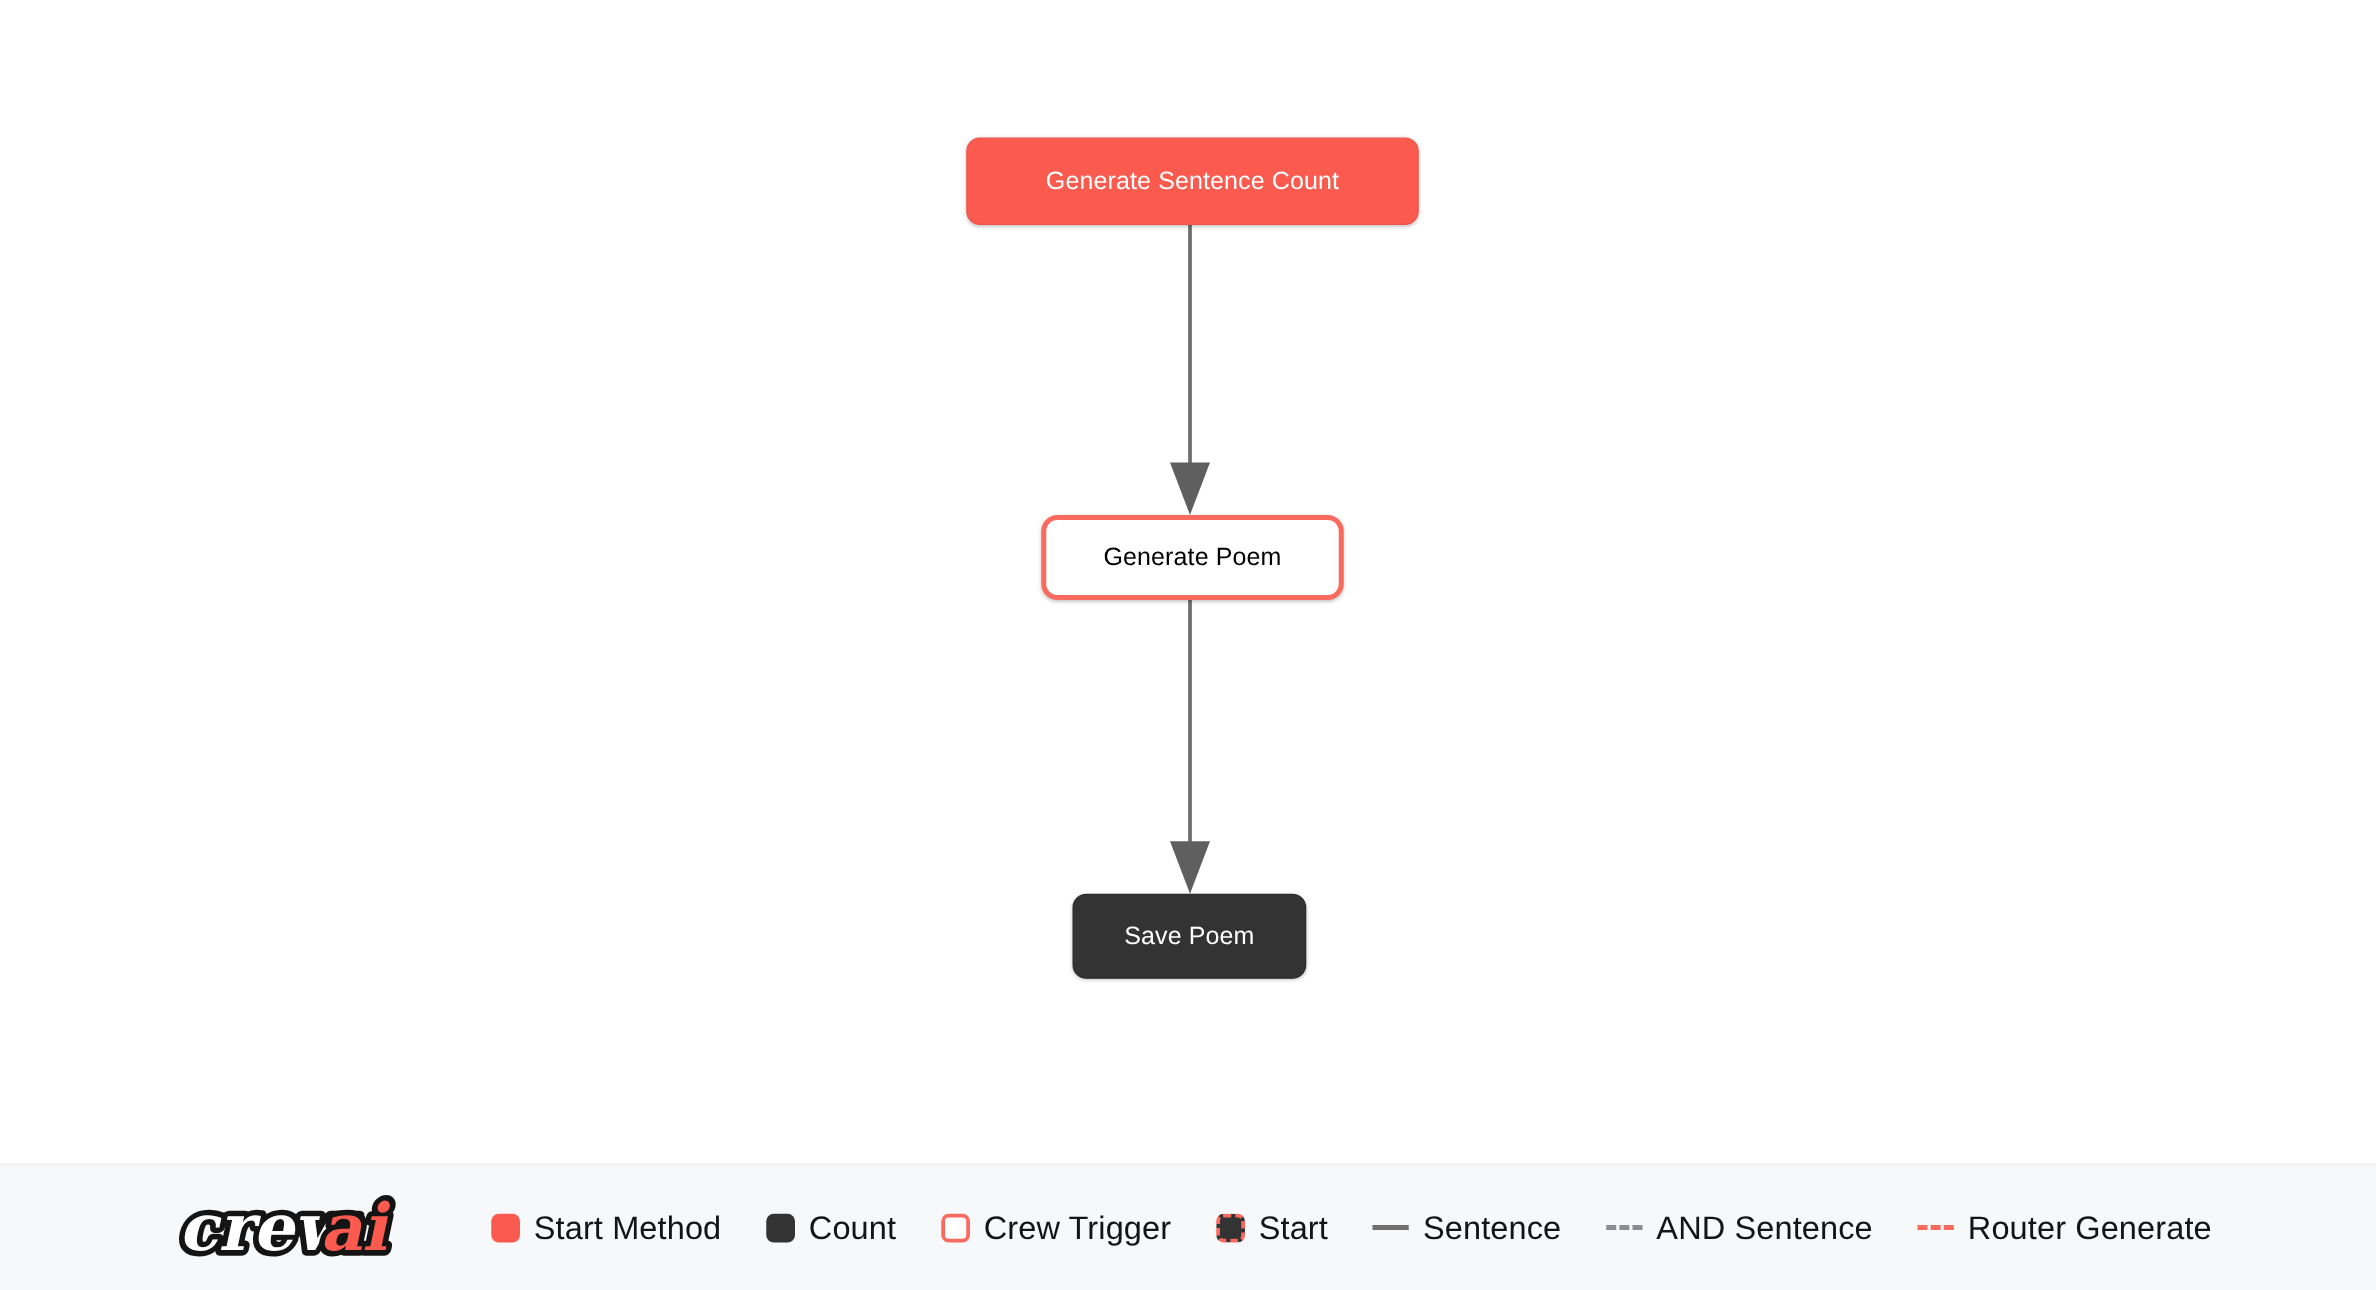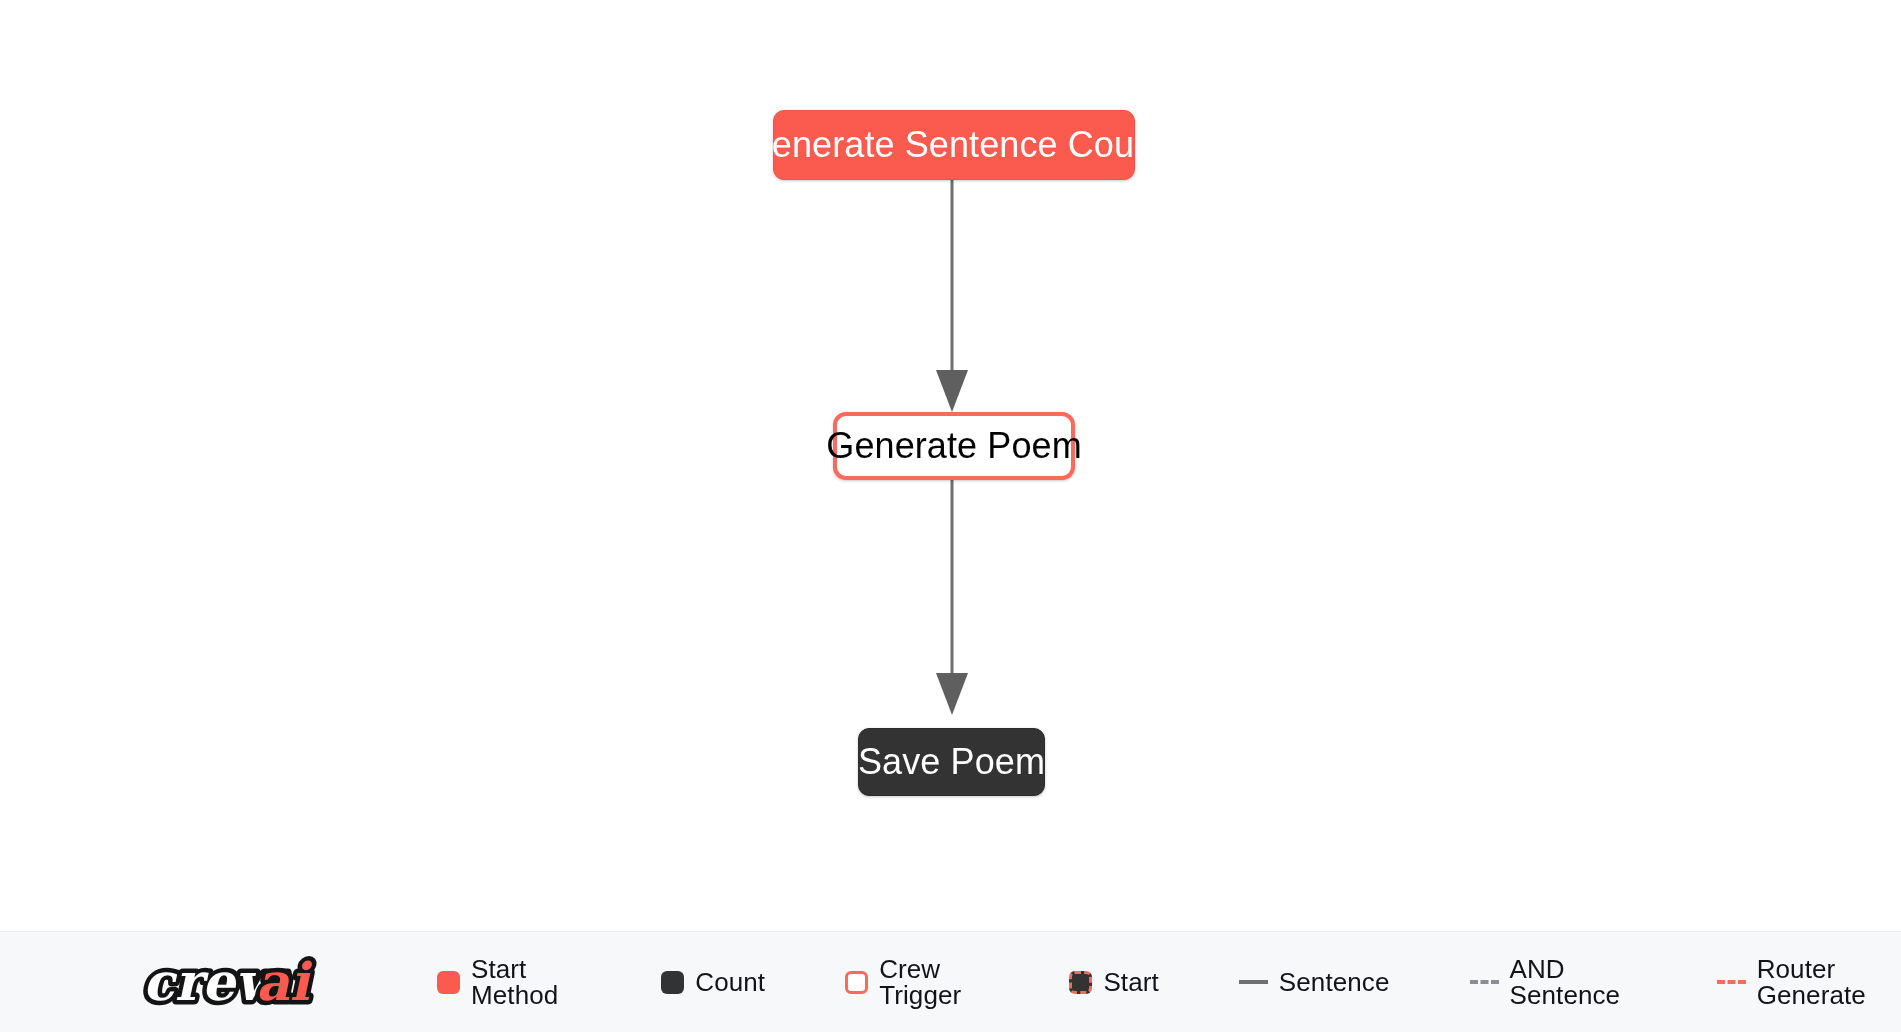--- a/index.html
+++ b/index.html
@@ -33,21 +33,21 @@
   }
 
   .node {
     position: absolute;
     box-sizing: border-box;
     display: flex;
     align-items: center;
     justify-content: center;
     border-radius: 11px;
     white-space: nowrap;
-    font-size: 36px;
+    font-size: 20px;
     letter-spacing: 0.1px;
     box-shadow: 0 1px 3px rgba(0,0,0,0.22);
   }
 
   
   .node--start {
     background: #fb5a4f;
     color: #ffffff;
     border: 1px solid #f2544a;
   }
@@ -94,21 +94,20 @@
   .legend-items {
     display: flex;
     align-items: center;
     gap: 36px;
   }
 
   .legend-item {
     display: flex;
     align-items: center;
     gap: 11px;
-    margin-left: 44px;
   }
 
   .legend-label {
     font-size: 26px;
     color: #131318;
     letter-spacing: 0.1px;
     line-height: 1;
   }
 
   .swatch {
@@ -153,21 +152,21 @@
   </svg>
 
   <div class="node node--start" style="left:773px; top:110px; width:362px; height:70px;">
     <span>Generate Sentence Count</span>
   </div>
 
   <div class="node node--crew" style="left:833px; top:412px; width:242px; height:68px;">
     <span>Generate Poem</span>
   </div>
 
-  <div class="node node--method" style="left:858px; top:715px; width:187px; height:68px;margin-top:13px;">
+  <div class="node node--method" style="left:858px; top:715px; width:187px; height:68px;">
     <span>Save Poem</span>
   </div>
 
 </div>
 
 <div id="legend-bar">
 
   <svg id="crewai-logo" viewBox="0 0 218 72">
     <g transform="skewX(-12)">
       <text x="18" y="55" font-family="'DejaVu Serif', serif" font-size="52" font-weight="bold" fill="#ffffff" stroke="#141414" stroke-width="9" stroke-linejoin="round" paint-order="stroke">crew</text>

